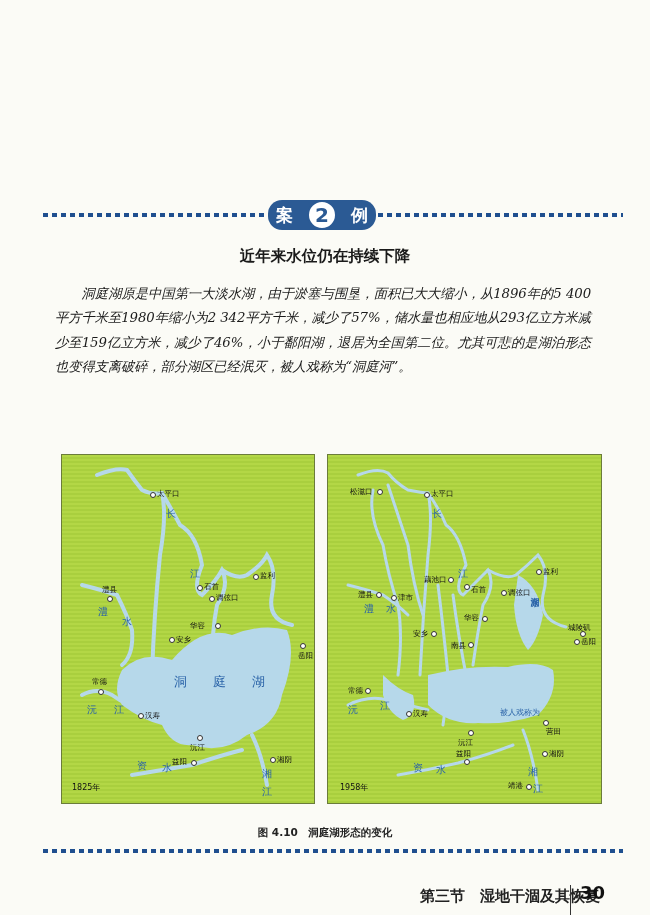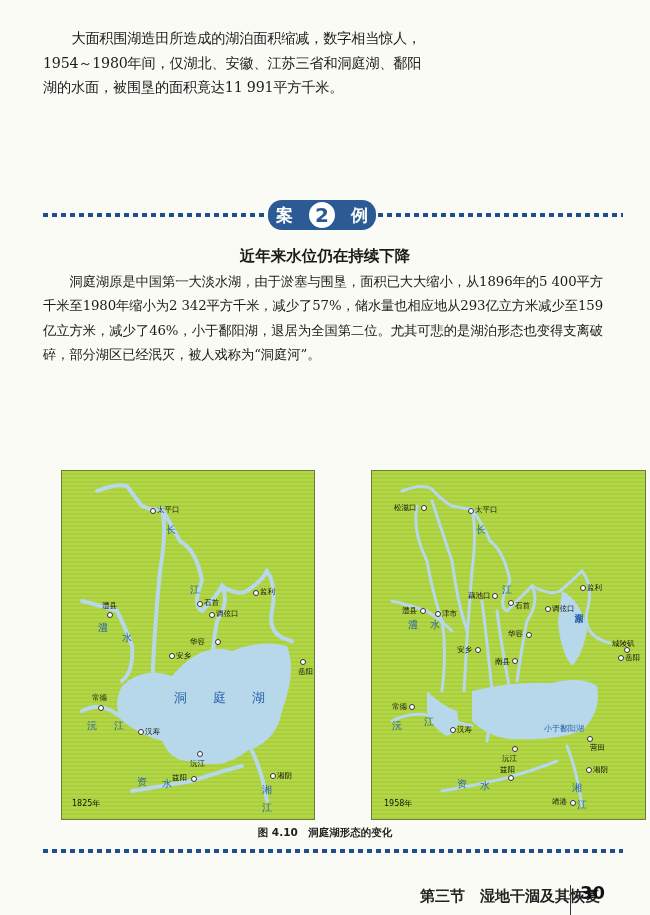--- a/index.html
+++ b/index.html
@@ -39,32 +39,32 @@
       margin-top: 0;
     }
     .case-title {
       position: absolute; left: 0; width: 650px; top: 246px;
       text-align: center; font-size: 15.5px; font-weight: bold; font-family: "DejaVu Sans", sans-serif;
     }
     .case-body {
       position: absolute; left: 43px; top: 270px; width: 560px;
       font-size: 13.3px; line-height: 24.3px; letter-spacing: -0.1px;
     }
-    .case-body p { margin: 0; text-indent: 2em; text-align: justify; }
+    .case-body p { margin: 12px; text-indent: 2em; text-align: justify; font-style: italic; }
     .maps {
-      position: absolute; left: 61px; top: 470px; width: 540px; height: 416px;
+      position: absolute; left: 61px; top: 454px; width: 540px; height: 416px;
     }
     .map {
       position: absolute; top: 0; height: 348px;
       border: 1px solid #6b7c3a;
       background: repeating-linear-gradient(0deg, #a9cf3e 0 2px, #b3d746 2px 4px);
       overflow: hidden;
     }
     .map.m1 { left: 0; width: 252px; }
-    .map.m2 { left: 266px; width: 273px; margin-left: 44px; }
+    .map.m2 { left: 266px; width: 273px; }
     .map svg { position: absolute; left: 0; top: 0; }
     .maplabel {
       position: absolute; font-family: "DejaVu Sans", sans-serif; font-size: 7.5px; color: #111; white-space: nowrap;
     }
     .maplabel.water { color: #2a63a8; font-size: 10px; }
     .maplabel.lake { color: #2a63a8; font-size: 13px; letter-spacing: 26px; }
     .maplabel.year { font-size: 8px; }
     .city {
       position: absolute; width: 6px; height: 6px; border-radius: 50%;
       background: #fff; border: 1px solid #333; box-sizing: border-box;
@@ -88,21 +88,20 @@
       position: absolute; left: 570px; top: 0; width: 1px; height: 30px; background: #333;
     }
     .footer .page {
       position: absolute; left: 580px; top: -3px; font-size: 18px; font-weight: bold; color: #111;
     }
   </style>
 </head>
 <body>
 
 <div class="intro">
-  <p>大面积围湖造田所造成的湖泊面积缩减，数字相当惊人，1954～1980年间，仅湖北、安徽、江苏三省和洞庭湖、鄱阳湖的水面，被围垦的面积竟达11 991平方千米。</p>
 </div>
 
 <div class="case-bar">
   <div class="dots left"></div>
   <div class="case-badge">
     <span>案</span>
     <span class="num">2</span>
     <span>例</span>
   </div>
   <div class="dots right"></div>
@@ -222,21 +221,21 @@
     <span class="maplabel" style="left:130px;top:283px">沅江</span>
     <span class="city" style="left:215px;top:265px"></span>
     <span class="maplabel" style="left:218px;top:272px">营田</span>
     <span class="city" style="left:136px;top:304px"></span>
     <span class="maplabel" style="left:128px;top:294px">益阳</span>
     <span class="city" style="left:214px;top:296px"></span>
     <span class="maplabel" style="left:221px;top:294px">湘阴</span>
     <span class="city" style="left:198px;top:329px"></span>
     <span class="maplabel" style="left:180px;top:326px">靖港</span>
     <span class="maplabel water" style="left:200px;top:135px;writing-mode:vertical-rl;font-size:9px">东洞庭湖</span>
-    <span class="maplabel water" style="left:172px;top:252px;font-size:8px">小于鄱阳湖</span>
+    <span class="maplabel water" style="left:172px;top:252px;font-size:8px">被人戏称为</span>
     <span class="maplabel water" style="left:104px;top:52px">长</span>
     <span class="maplabel water" style="left:130px;top:112px">江</span>
     <span class="maplabel water" style="left:36px;top:147px">澧</span>
     <span class="maplabel water" style="left:58px;top:147px">水</span>
     <span class="maplabel water" style="left:20px;top:248px">沅</span>
     <span class="maplabel water" style="left:52px;top:244px">江</span>
     <span class="maplabel water" style="left:85px;top:306px">资</span>
     <span class="maplabel water" style="left:108px;top:308px">水</span>
     <span class="maplabel water" style="left:200px;top:310px">湘</span>
     <span class="maplabel water" style="left:205px;top:327px">江</span>

